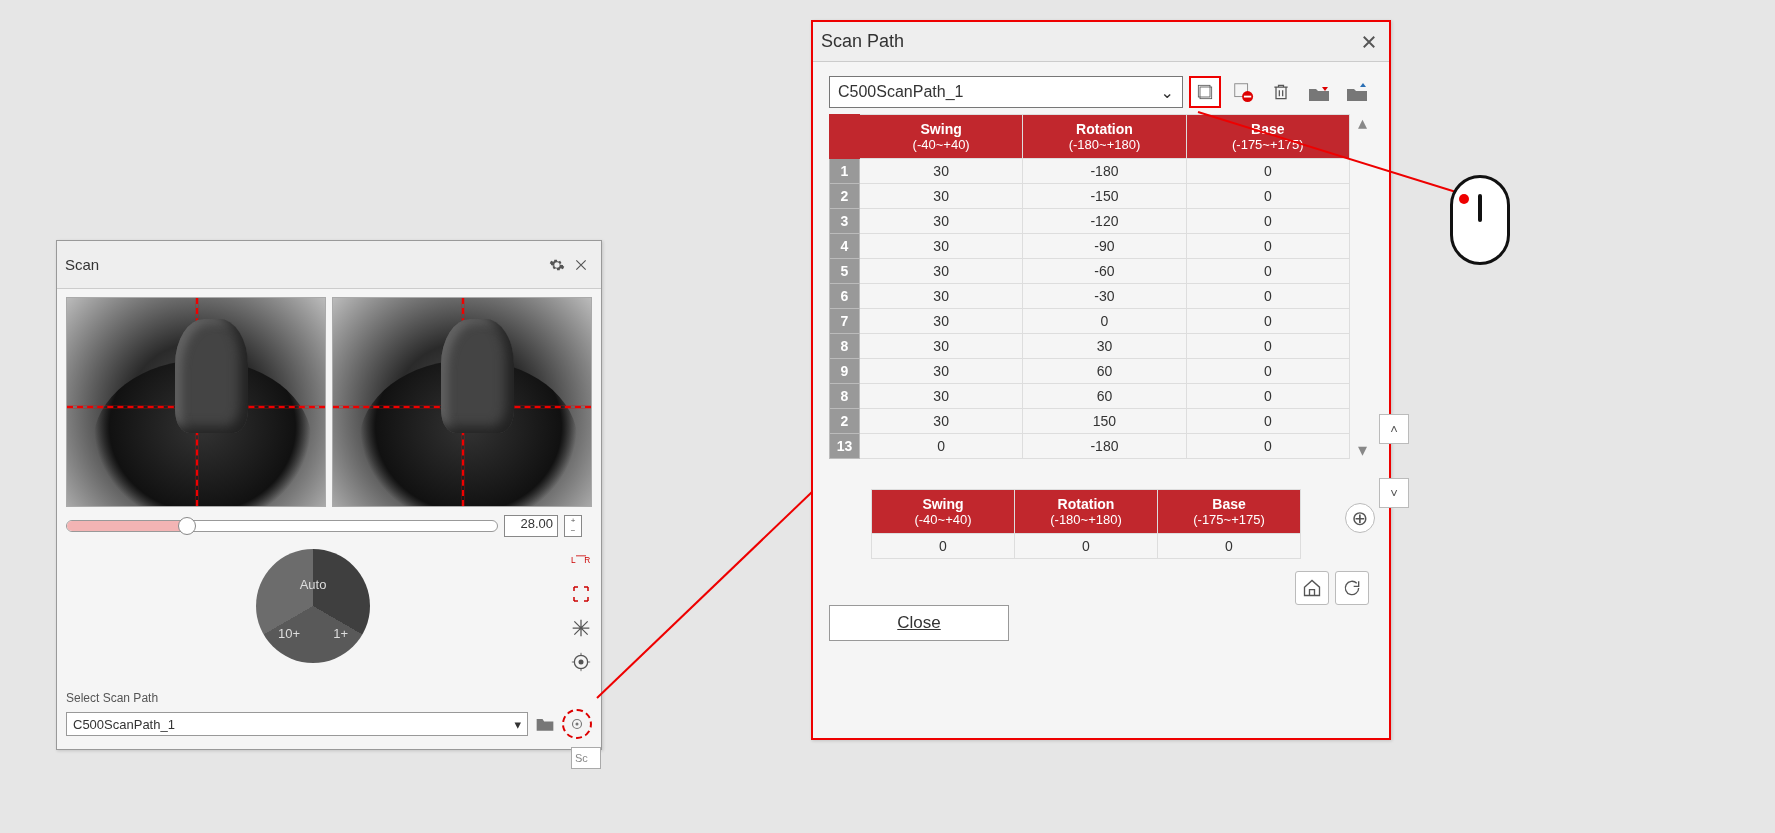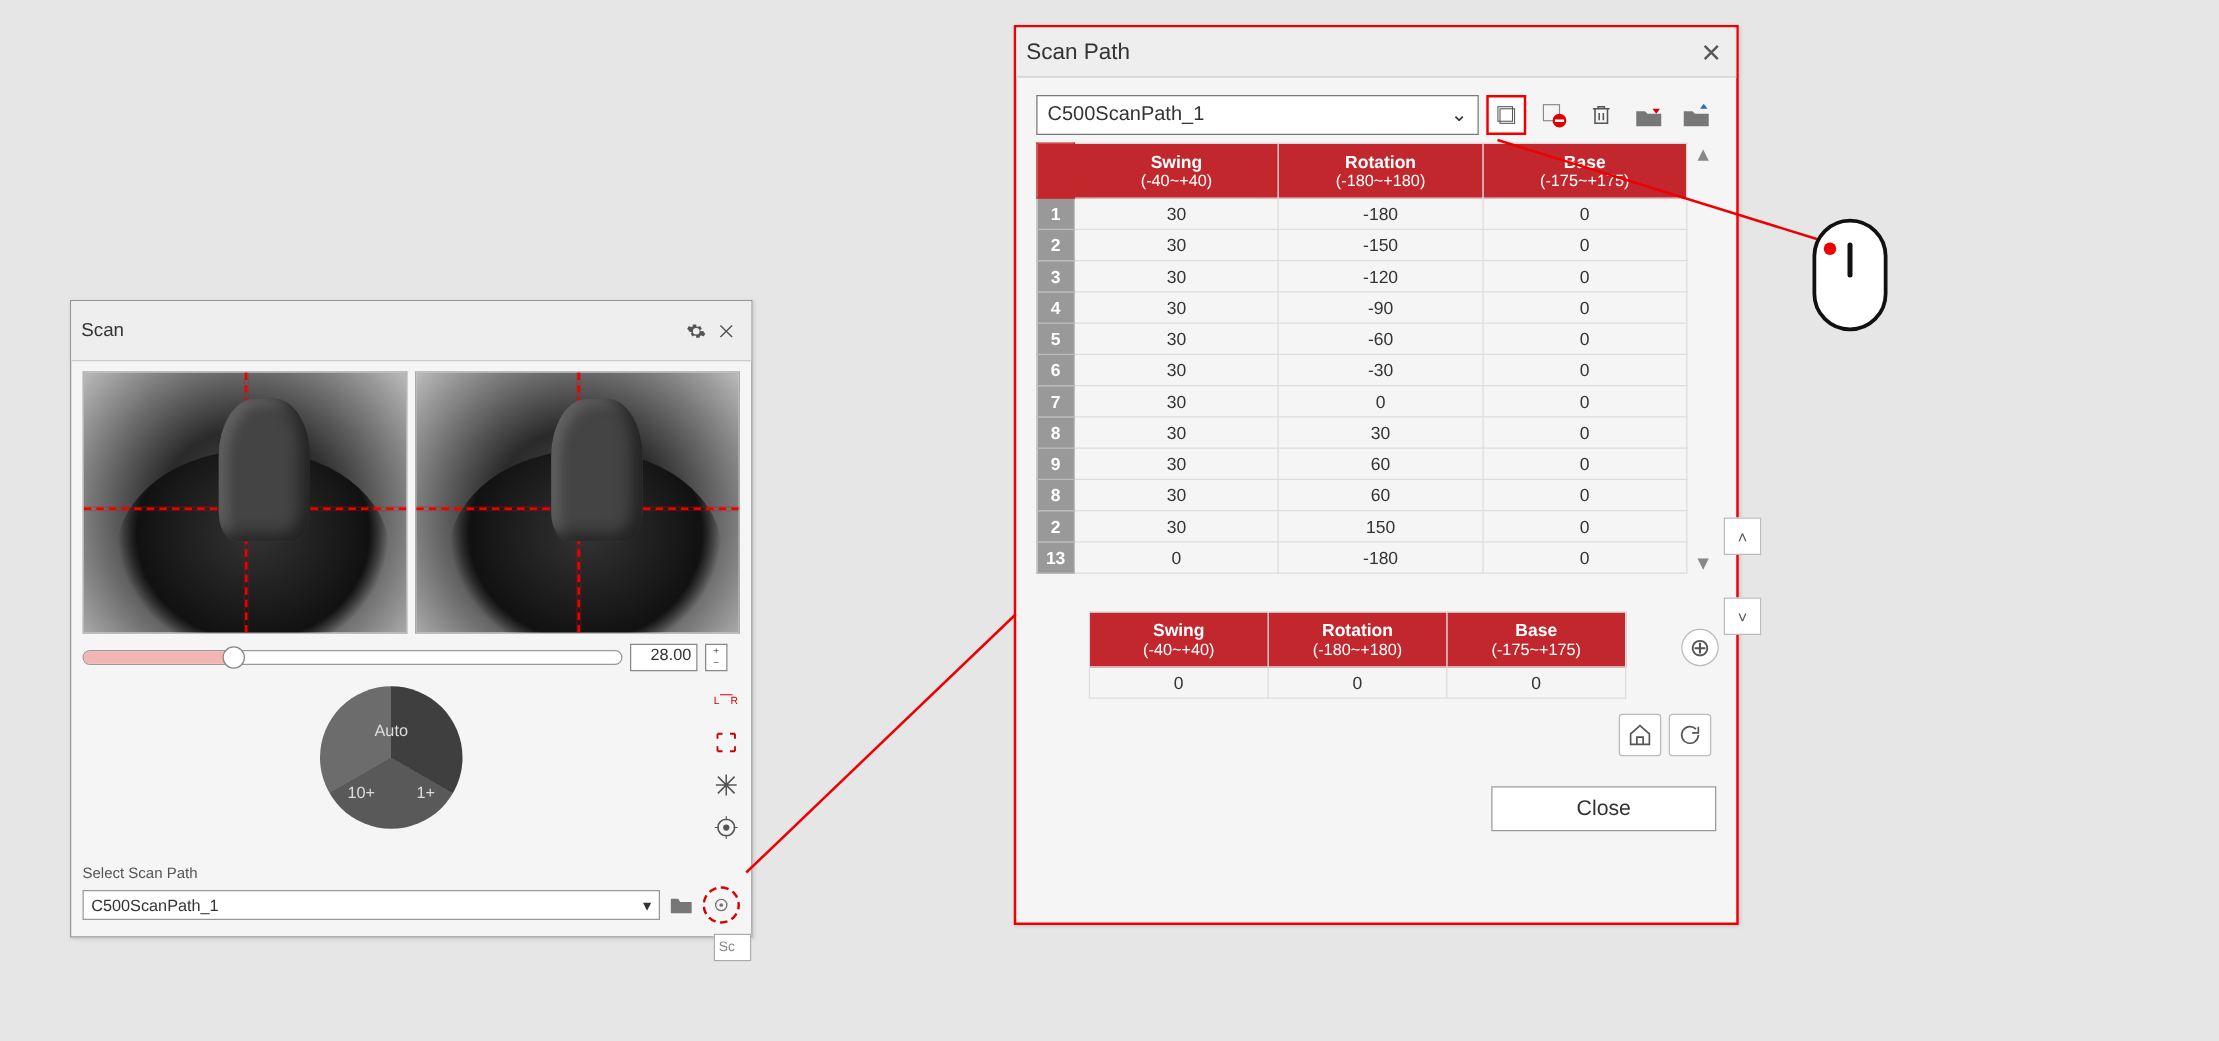--- a/index.html
+++ b/index.html
@@ -199,21 +199,21 @@
     position:absolute; right: -2px; top: 14px;
   }
 
   .sp-footer {
     display:flex; justify-content:flex-end; gap:6px; margin-top: 12px; padding-right: 4px;
   }
   .sp-footer .sq {
     width: 34px; height: 34px; border:1px solid #bbb; background:#fff;
     display:flex; align-items:center; justify-content:center; color:#555; border-radius:3px;
   }
-  .close-row { display:flex; justify-content:flex-end; margin-top: 24px; }
+  .close-row { display:flex; justify-content:flex-start; margin-top: 0; text-decoration: underline; }
   .close-btn {
     width: 180px; height: 36px; border:1px solid #999; background:#fff;
     font-size: 17px; display:flex; align-items:center; justify-content:center; cursor:pointer;
   }
 
   
   svg.overlay { position:absolute; left:0; top:0; pointer-events:none; }
   .mouse-icon {
     position:absolute; left: 1450px; top: 175px;
     width: 60px; height: 90px; border: 3px solid #111; border-radius: 30px;

